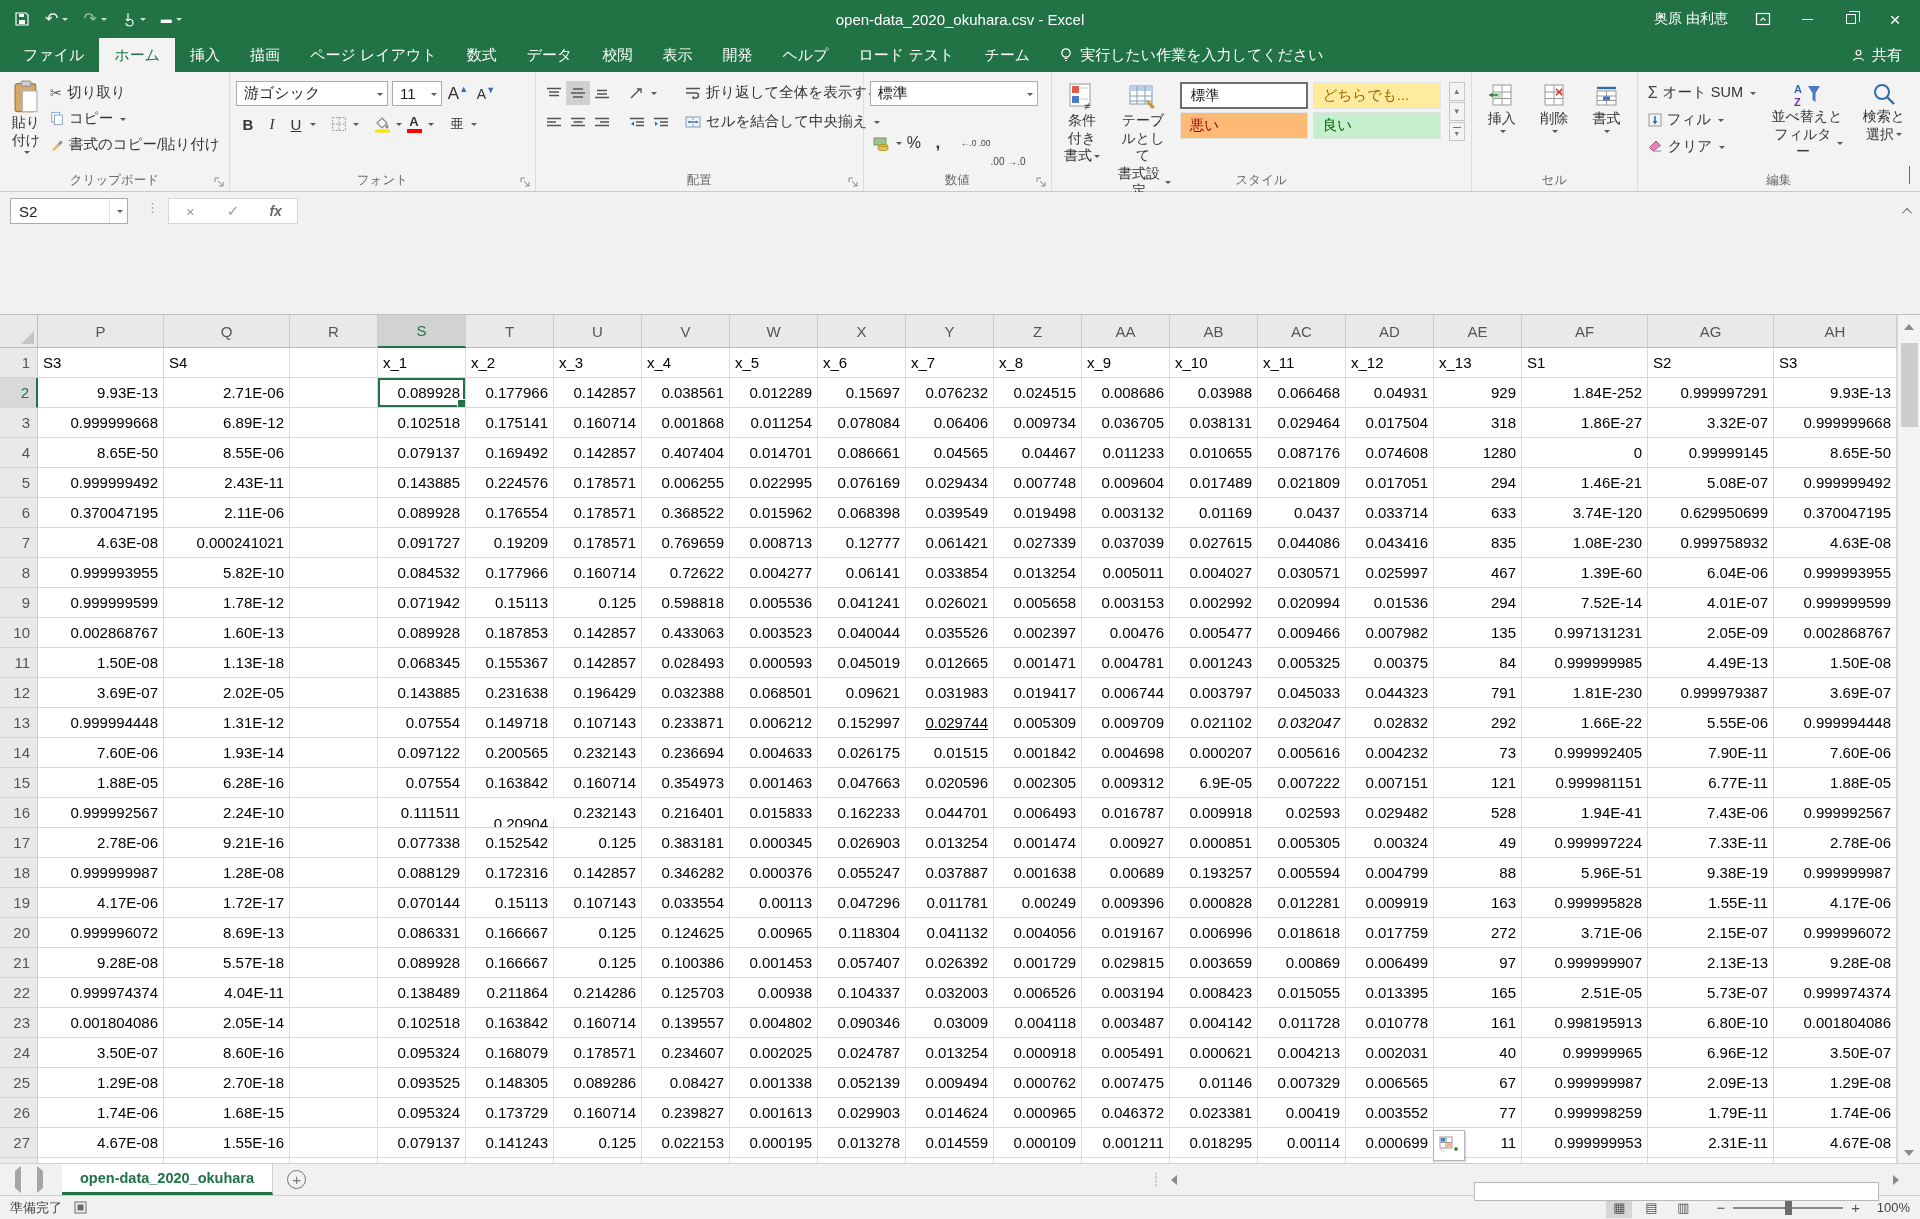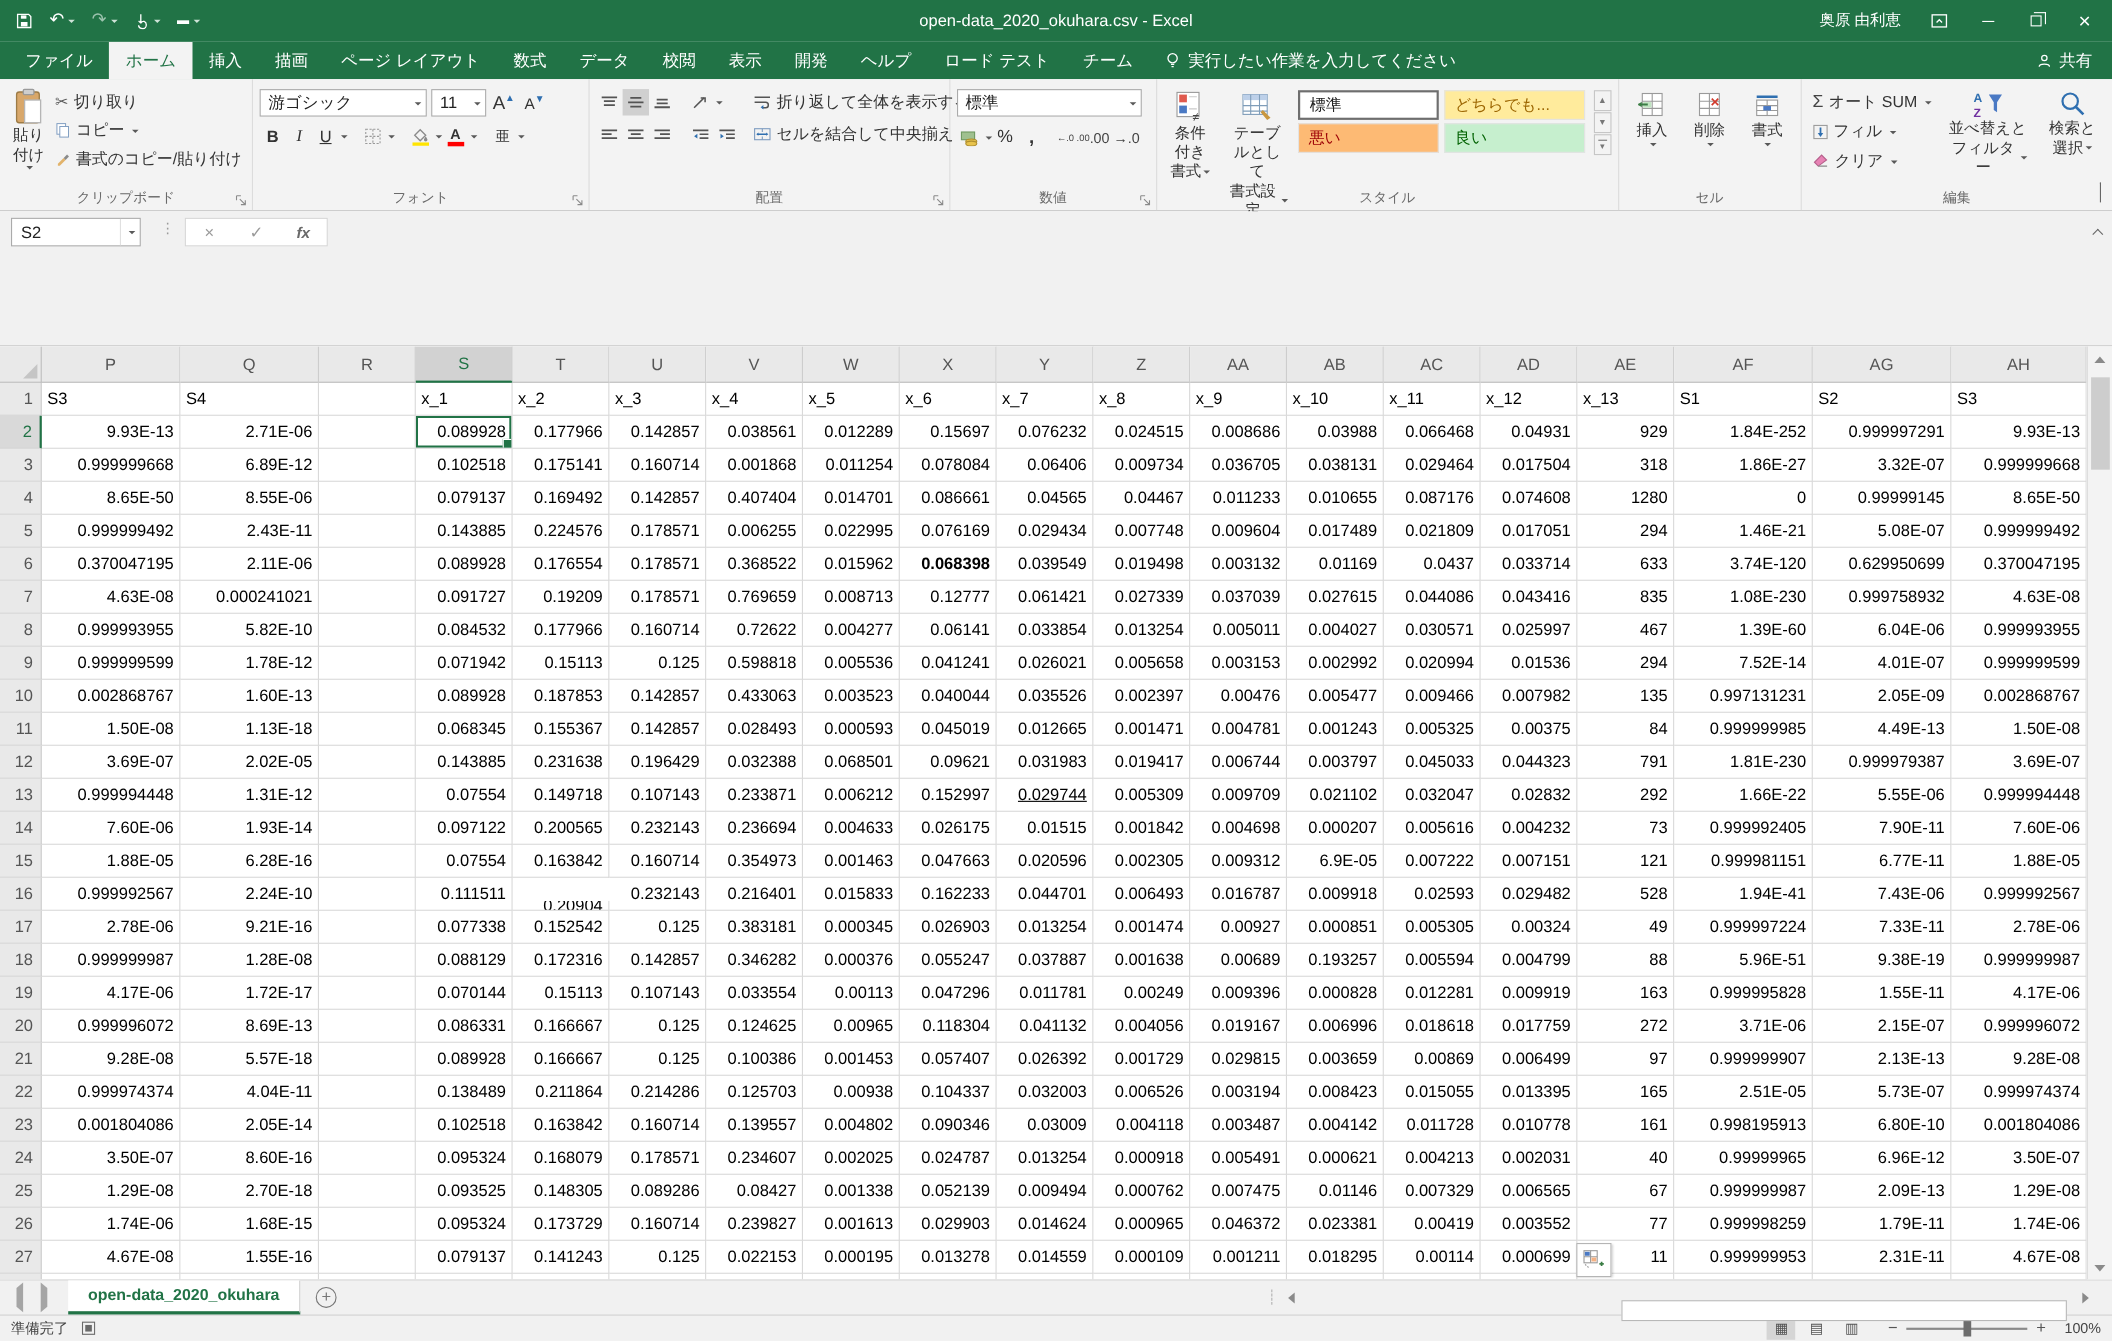--- a/index.html
+++ b/index.html
@@ -395,21 +395,21 @@
                 <rect x="1" y="2" width="12" height="7" fill="#9fc08f" stroke="#6e9960"></rect>
                 <ellipse cx="10" cy="10.5" rx="5" ry="2.2" fill="#e8c34c" stroke="#b08f2e"></ellipse>
                 <ellipse cx="10" cy="12.5" rx="5" ry="2.2" fill="#e8c34c" stroke="#b08f2e"></ellipse>
               </svg>
             </span>
           <span class="car dark"></span>
           <span class="icbtn" style="font-size:16px;">%</span>
           <span class="icbtn" style="font-size:17px;font-weight:bold;">,</span>
           <span class="vdiv"></span>
           <span class="icbtn" style="font-size:8.5px;color:#444;">←.0 .00</span>
-          <span class="icbtn" style="font-size:13px;color:#444;">.00 →.0</span>
+          <span class="icbtn" style="font-size:10px;color:#444;margin-top:36px;">.00 →.0</span>
         </div>
       </div>
       <div class="rlabel">数値</div>
       <span class="launcher">
           <svg width="11" height="11" viewBox="0 0 11 11">
             <path d="M1 1v4M1 1h4M4 4l5 5M9 5v4h-4" fill="none" stroke="#8a8a8a"></path>
           </svg>
         </span>
     </div>
 
@@ -704,21 +704,21 @@
           <div class="grow">
             <div class="rowh">6</div>
             <div class="cell" style="width: 126px;">0.370047195</div>
             <div class="cell" style="width: 126px;">2.11E-06</div>
             <div class="cell" style="width: 88px;"></div>
             <div class="cell" style="width: 88px;">0.089928</div>
             <div class="cell" style="width: 88px;">0.176554</div>
             <div class="cell" style="width: 88px;">0.178571</div>
             <div class="cell" style="width: 88px;">0.368522</div>
             <div class="cell" style="width: 88px;">0.015962</div>
-            <div class="cell" style="width: 88px; font-weight: bold;">0.068398</div>
+            <div class="cell" style="width: 88px;">0.068398</div>
             <div class="cell" style="width: 88px;">0.039549</div>
             <div class="cell" style="width: 88px;">0.019498</div>
             <div class="cell" style="width: 88px;">0.003132</div>
             <div class="cell" style="width: 88px;">0.01169</div>
             <div class="cell" style="width: 88px;">0.0437</div>
             <div class="cell" style="width: 88px;">0.033714</div>
             <div class="cell" style="width: 88px;">633</div>
             <div class="cell" style="width: 126px;">3.74E-120</div>
             <div class="cell" style="width: 126px;">0.629950699</div>
             <div class="cell" style="width: 123px;">0.370047195</div>
@@ -863,21 +863,21 @@
             <div class="cell" style="width: 88px;">0.07554</div>
             <div class="cell" style="width: 88px;">0.149718</div>
             <div class="cell" style="width: 88px;">0.107143</div>
             <div class="cell" style="width: 88px;">0.233871</div>
             <div class="cell" style="width: 88px;">0.006212</div>
             <div class="cell" style="width: 88px;">0.152997</div>
             <div class="cell" style="width: 88px; text-decoration: underline;">0.029744</div>
             <div class="cell" style="width: 88px;">0.005309</div>
             <div class="cell" style="width: 88px;">0.009709</div>
             <div class="cell" style="width: 88px;">0.021102</div>
-            <div class="cell" style="width: 88px;">0.032047</div>
+            <div class="cell" style="width: 88px; font-style: italic;">0.032047</div>
             <div class="cell" style="width: 88px;">0.02832</div>
             <div class="cell" style="width: 88px;">292</div>
             <div class="cell" style="width: 126px;">1.66E-22</div>
             <div class="cell" style="width: 126px;">5.55E-06</div>
             <div class="cell" style="width: 123px;">0.999994448</div>
           </div>
           <div class="grow">
             <div class="rowh">14</div>
             <div class="cell" style="width: 126px;">7.60E-06</div>
             <div class="cell" style="width: 126px;">1.93E-14</div>

